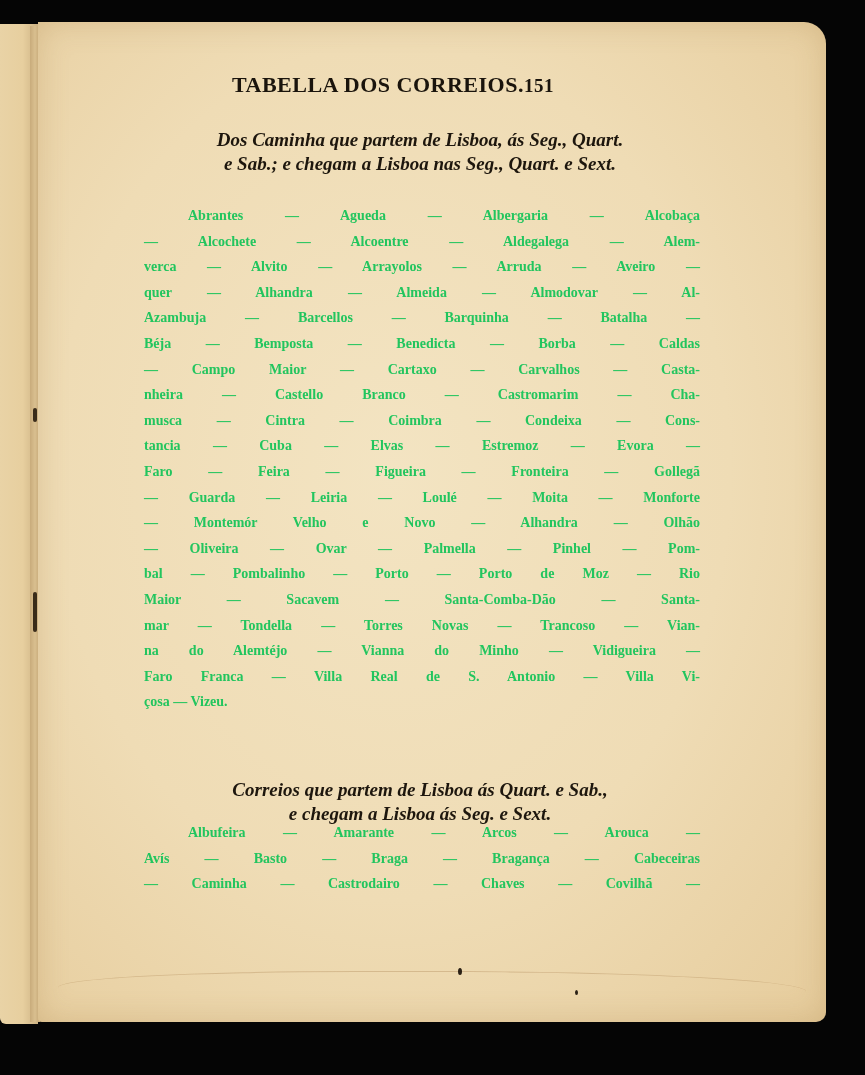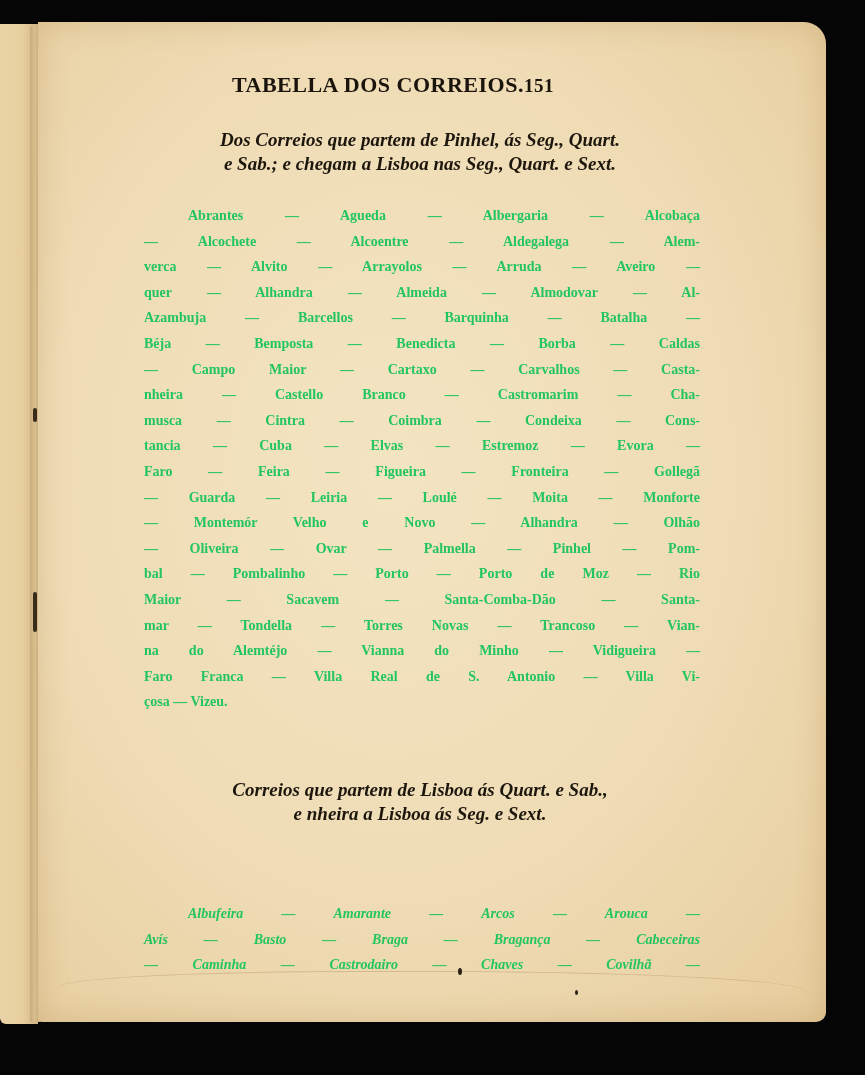--- a/index.html
+++ b/index.html
@@ -39,21 +39,21 @@
     color:#1d160d; text-align:center;
   }
   .body-text {
     position:absolute; left:144px; width:556px;
     font-weight:bold; font-size:14px; line-height:25.6px; color:#22c55e;
     text-align:justify;
   }
   .body-text .line { display:block; white-space:nowrap; text-align-last:justify; text-align:justify; }
   .body-text .line.last { text-align-last:left; }
   .block1 { top:203px; }
-  .block2 { top:901px;font-style:italic; }
+  .block2 { top:820px; }
   .intro2 { top:778px; }
   .indent { padding-left:44px; }
   .dot {
     position:absolute; width:4px; height:7px; background:#2a2015; border-radius:50%;
   }
   .gutter-mark {
     position:absolute; left:33px; width:4px; background:#3a2c1a; border-radius:2px;
   }
 </style>
 </head>
@@ -67,21 +67,21 @@
 <div class="page">
   <div class="stain"></div>
 </div>
 
 <div class="header">
   <span>TABELLA DOS CORREIOS.</span>
   <span class="pgno">151</span>
 </div>
 
 <div class="intro">
-  <div>Dos Correios que partem de Pinhel, ás Seg., Quart.</div>
+  <div>Dos Caminha que partem de Lisboa, ás Seg., Quart.</div>
   <div>e Sab.; e chegam a Lisboa nas Seg., Quart. e Sext.</div>
 </div>
 
 <div class="body-text block1">
   <span class="line indent">Abrantes — Agueda — Albergaria — Alcobaça</span>
   <span class="line">— Alcochete — Alcoentre — Aldegalega — Alem-</span>
   <span class="line">verca — Alvito — Arrayolos — Arruda — Aveiro —</span>
   <span class="line">quer — Alhandra — Almeida — Almodovar — Al-</span>
   <span class="line">Azambuja — Barcellos — Barquinha — Batalha —</span>
   <span class="line">Béja — Bemposta — Benedicta — Borba — Caldas</span>
@@ -96,21 +96,21 @@
   <span class="line">bal — Pombalinho — Porto — Porto de Moz — Rio</span>
   <span class="line">Maior — Sacavem — Santa-Comba-Dão — Santa-</span>
   <span class="line">mar — Tondella — Torres Novas — Trancoso — Vian-</span>
   <span class="line">na do Alemtéjo — Vianna do Minho — Vidigueira —</span>
   <span class="line">Faro Franca — Villa Real de S. Antonio — Villa Vi-</span>
   <span class="line last">çosa — Vizeu.</span>
 </div>
 
 <div class="intro intro2">
   <div>Correios que partem de Lisboa ás Quart. e Sab.,</div>
-  <div>e nheira a Lisboa ás Seg. e Sext.</div>
+  <div>e chegam a Lisboa ás Seg. e Sext.</div>
 </div>
 
 <div class="body-text block2">
   <span class="line indent">Albufeira — Amarante — Arcos — Arouca —</span>
   <span class="line">Avís — Basto — Braga — Bragança — Cabeceiras</span>
   <span class="line">— Caminha — Castrodairo — Chaves — Covilhã —</span>
 </div>
 
 <div class="dot" style="left:458px;top:968px;"></div>
 <div class="dot" style="left:575px;top:990px;width:3px;height:5px;"></div>

